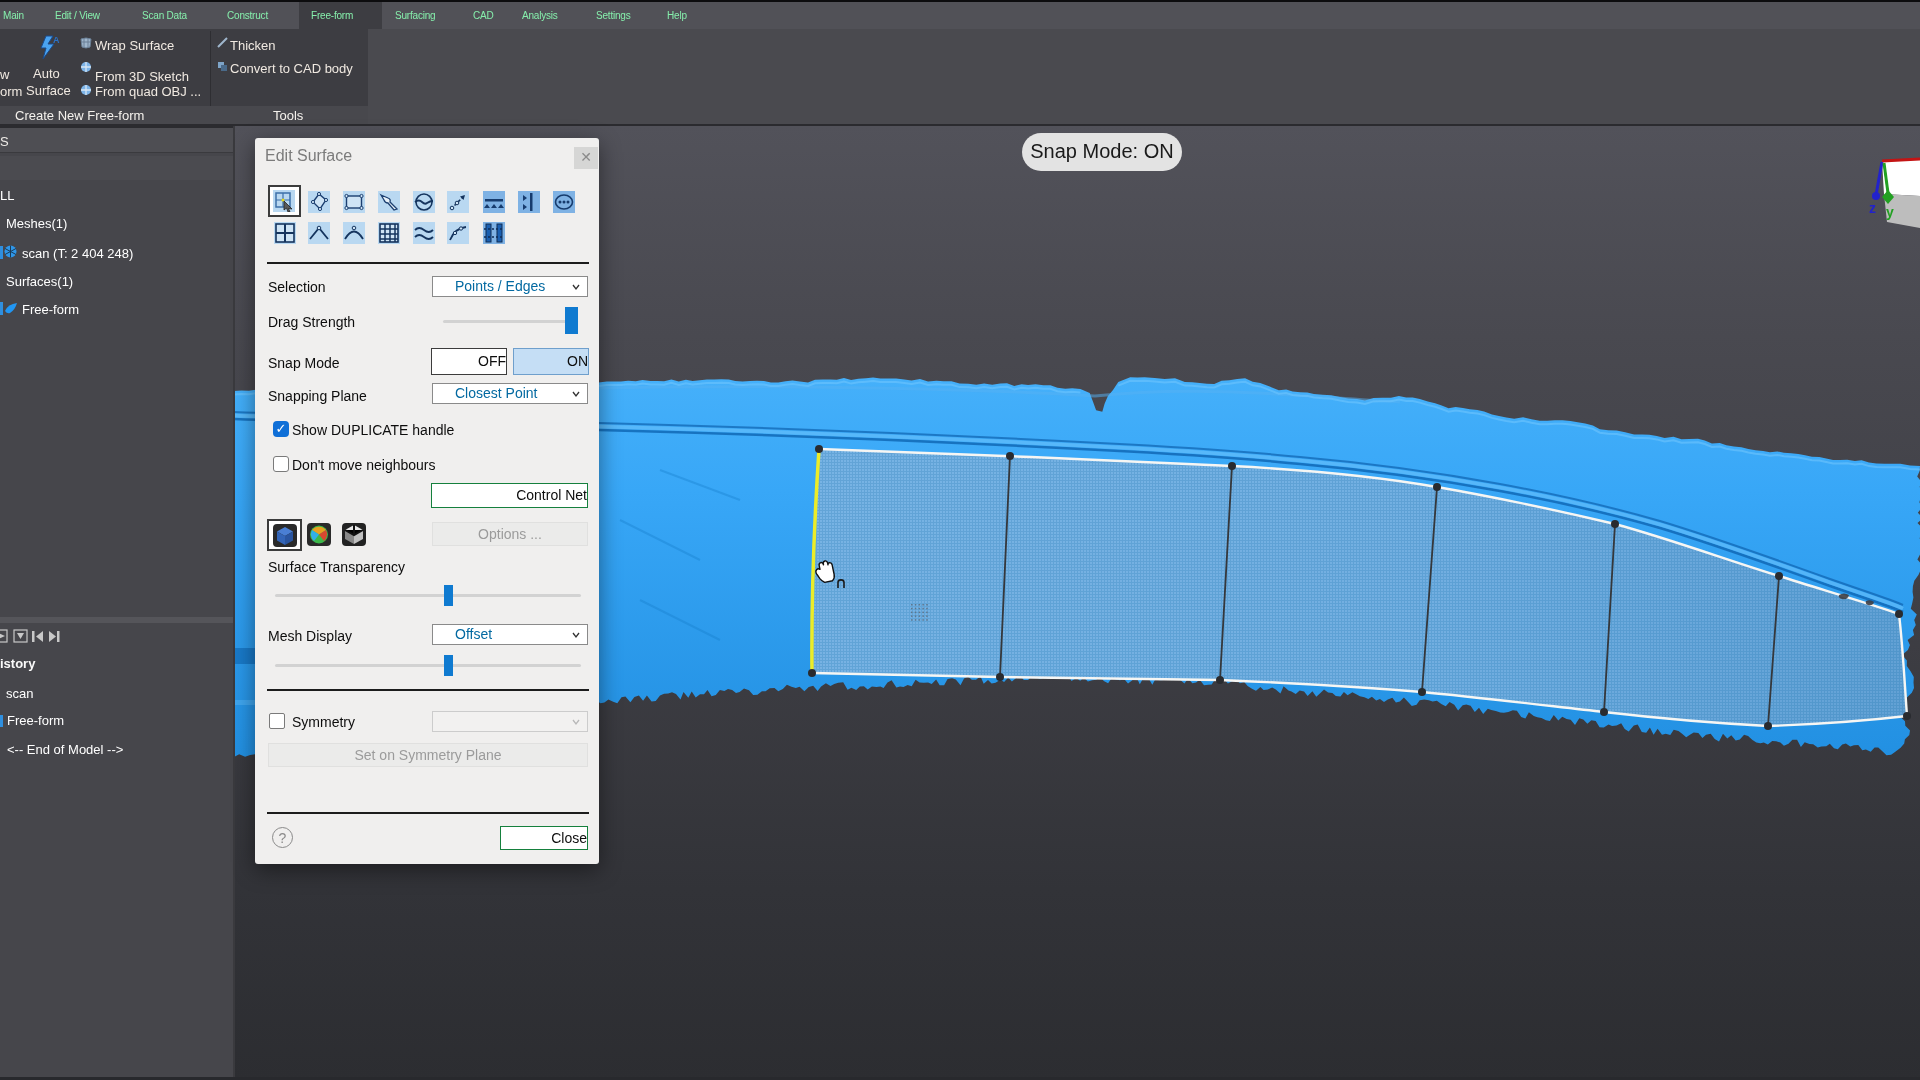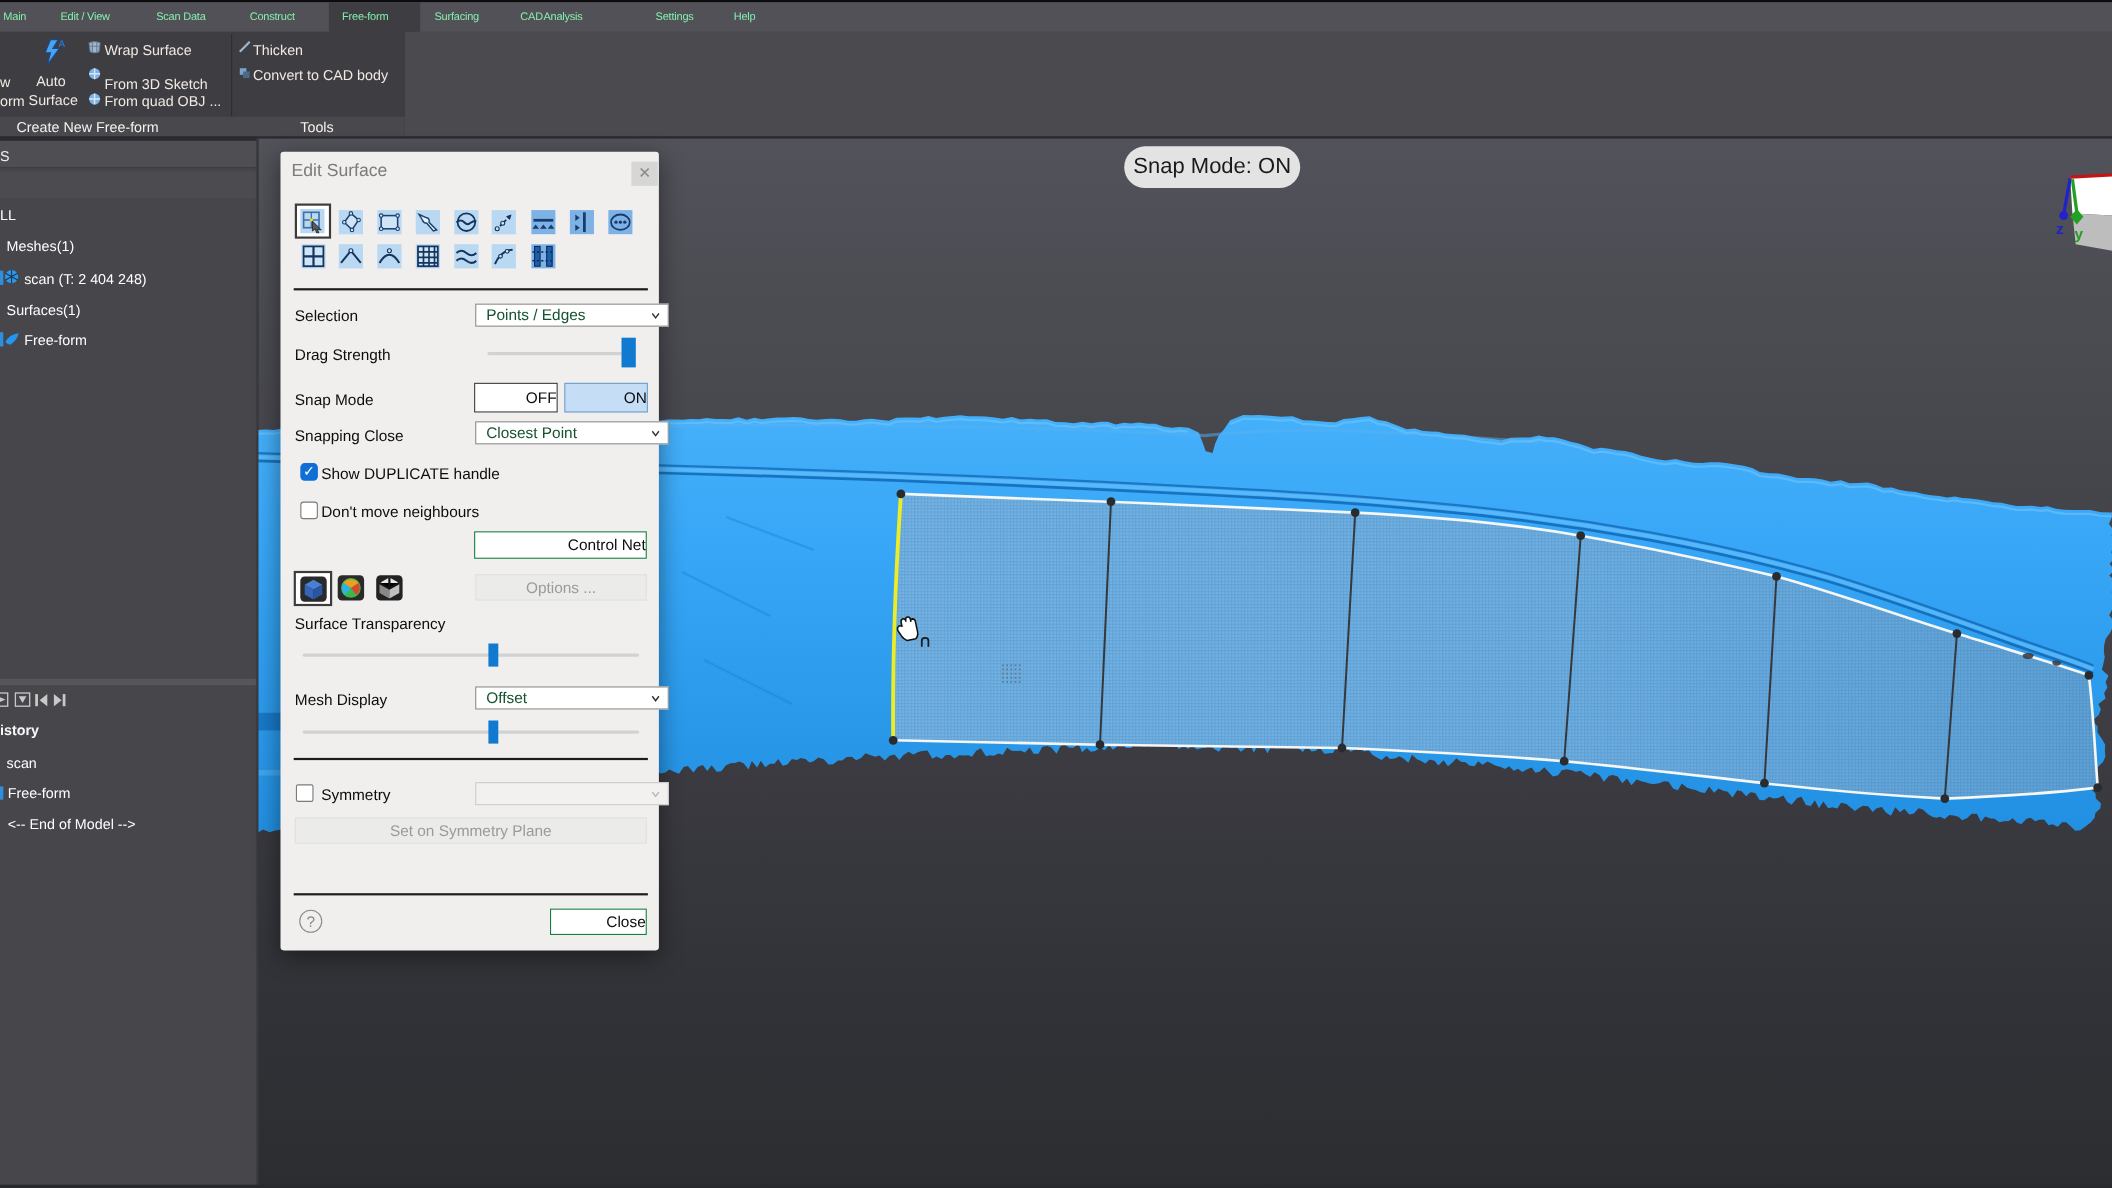--- a/index.html
+++ b/index.html
@@ -36,21 +36,21 @@
 
 #dialog { left:255px; top:138px; width:344px; height:726px; background:#f0efee; border-radius:3px; box-shadow:0 6px 22px rgba(0,0,0,0.45); font-size:14px; color:#111; }
 #dialog .abs { position:absolute; }
 #dlgtitle { left:10px; top:9px; font-size:16px; color:#7b7b7b; }
 #dlgclose { left:319px; top:9px; width:24px; height:22px; background:#d6d6d5; color:#8a8a8a; text-align:center; line-height:20px; font-size:14px; }
 .ibtn { position:absolute; width:22px; height:22px; background:#b9d8f1; }
 .ibtn svg { position:absolute; left:0; top:0; }
 #selwrap1 { left:13px; top:47px; width:33px; height:32px; background:#fff; border:2px solid #3c3c3c; }
 .divider { position:absolute; left:12px; width:322px; height:2px; background:#1c1c1c; }
 .lbl { position:absolute; font-size:14px; color:#0d0d0d; white-space:nowrap; }
-.drop { position:absolute; left:177px; width:176px; height:21px; background:#fff; border:1px solid #8a8a8a; font-size:14px; line-height:19px; padding-left:9px; color:#14532d; }
+.drop { position:absolute; left:177px; width:156px; height:21px; background:#fff; border:1px solid #8a8a8a; font-size:14px; line-height:19px; padding-left:22px; color:#0369a1; }
 .chev { position:absolute; right:7px; top:6px; width:8px; height:8px; }
 .track { position:absolute; height:3px; background:#d2d2d2; border-radius:2px; }
 .thumb { position:absolute; background:#0f7ad0; }
 .btn { position:absolute; background:#fff; border:1px solid #15803d; text-align:right; color:#0d0d0d; font-size:14px; }
 .gbtn { position:absolute; background:#ebebea; border:1px solid #e0e0df; text-align:center; color:#9b9b9b; font-size:14px; }
 .cb { position:absolute; width:16px; height:16px; background:#fff; border:1px solid #7a7a7a; border-radius:3px; }
 .cbon { position:absolute; width:16px; height:16px; background:#0f6fd7; border-radius:4px; color:#fff; font-size:13px; text-align:center; line-height:16px; }
 </style>
 </head>
 <body>
@@ -59,21 +59,21 @@
 <div class="abs" id="topline"></div>
 <div class="abs" id="menubar">
   <div id="activetab"></div>
   <div class="mi" style="left:3px;">Main</div>
   <div class="mi" style="left:55px;">Edit / View</div>
   <div class="mi" style="left:142px;">Scan Data</div>
   <div class="mi" style="left:227px;">Construct</div>
   <div class="mi" style="left:311px;">Free-form</div>
   <div class="mi" style="left:395px;">Surfacing</div>
   <div class="mi" style="left:473px;">CAD</div>
-  <div class="mi" style="left:494px;">Analysis</div>
+  <div class="mi" style="left:522px;">Analysis</div>
   <div class="mi" style="left:596px;">Settings</div>
   <div class="mi" style="left:667px;">Help</div>
 </div>
 <div class="abs" id="ribbonright"></div>
 <div class="abs" id="ribbon">
   <div id="ribdiv"></div>
   <div id="riblabels">
     <span style="position:absolute;left:15px;top:2px;">Create New Free-form</span>
     <span style="position:absolute;left:273px;top:2px;">Tools</span>
   </div>
@@ -400,21 +400,21 @@
   <div class="lbl" style="left:13px;top:141px;">Selection</div>
   <div class="drop" style="top:138px;">Points / Edges<svg class="chev" viewBox="0 0 8 8">
           <path d="M1 2 L4 6 L7 2" fill="none" stroke="#333" stroke-width="1.3"></path>
         </svg></div>
   <div class="lbl" style="left:13px;top:176px;">Drag Strength</div>
   <div class="track" style="left:188px;top:182px;width:135px;"></div>
   <div class="thumb" style="left:310px;top:169px;width:13px;height:27px;"></div>
   <div class="lbl" style="left:13px;top:217px;">Snap Mode</div>
   <div class="btn" style="left:176px;top:210px;width:76px;height:27px;line-height:25px;border-color:#3c3c3c;">OFF</div>
   <div class="btn" style="left:258px;top:210px;width:76px;height:27px;line-height:25px;background:#c5def5;border-color:#6f9fcc;">ON</div>
-  <div class="lbl" style="left:13px;top:250px;">Snapping Close</div>
+  <div class="lbl" style="left:13px;top:250px;">Snapping Plane</div>
   <div class="drop" style="top:245px;">Closest Point<svg class="chev" viewBox="0 0 8 8">
           <path d="M1 2 L4 6 L7 2" fill="none" stroke="#333" stroke-width="1.3"></path>
         </svg></div>
   <div class="cbon" style="left:18px;top:283px;">✓</div>
   <div class="lbl" style="left:37px;top:284px;">Show DUPLICATE handle</div>
   <div class="cb" style="left:18px;top:318px;"></div>
   <div class="lbl" style="left:37px;top:319px;">Don't move neighbours</div>
   <div class="btn" style="left:176px;top:345px;width:157px;height:25px;line-height:23px;">Control Net</div>
   <div class="abs" style="left:12px;top:381px;width:35px;height:32px;background:#fff;border:2px solid #3c3c3c;">
         <div style="position:absolute;left:4px;top:3px;width:24px;height:23px;background:#2a2a2a;border-radius:4px;"><svg width="24" height="23" viewBox="0 0 24 23">

